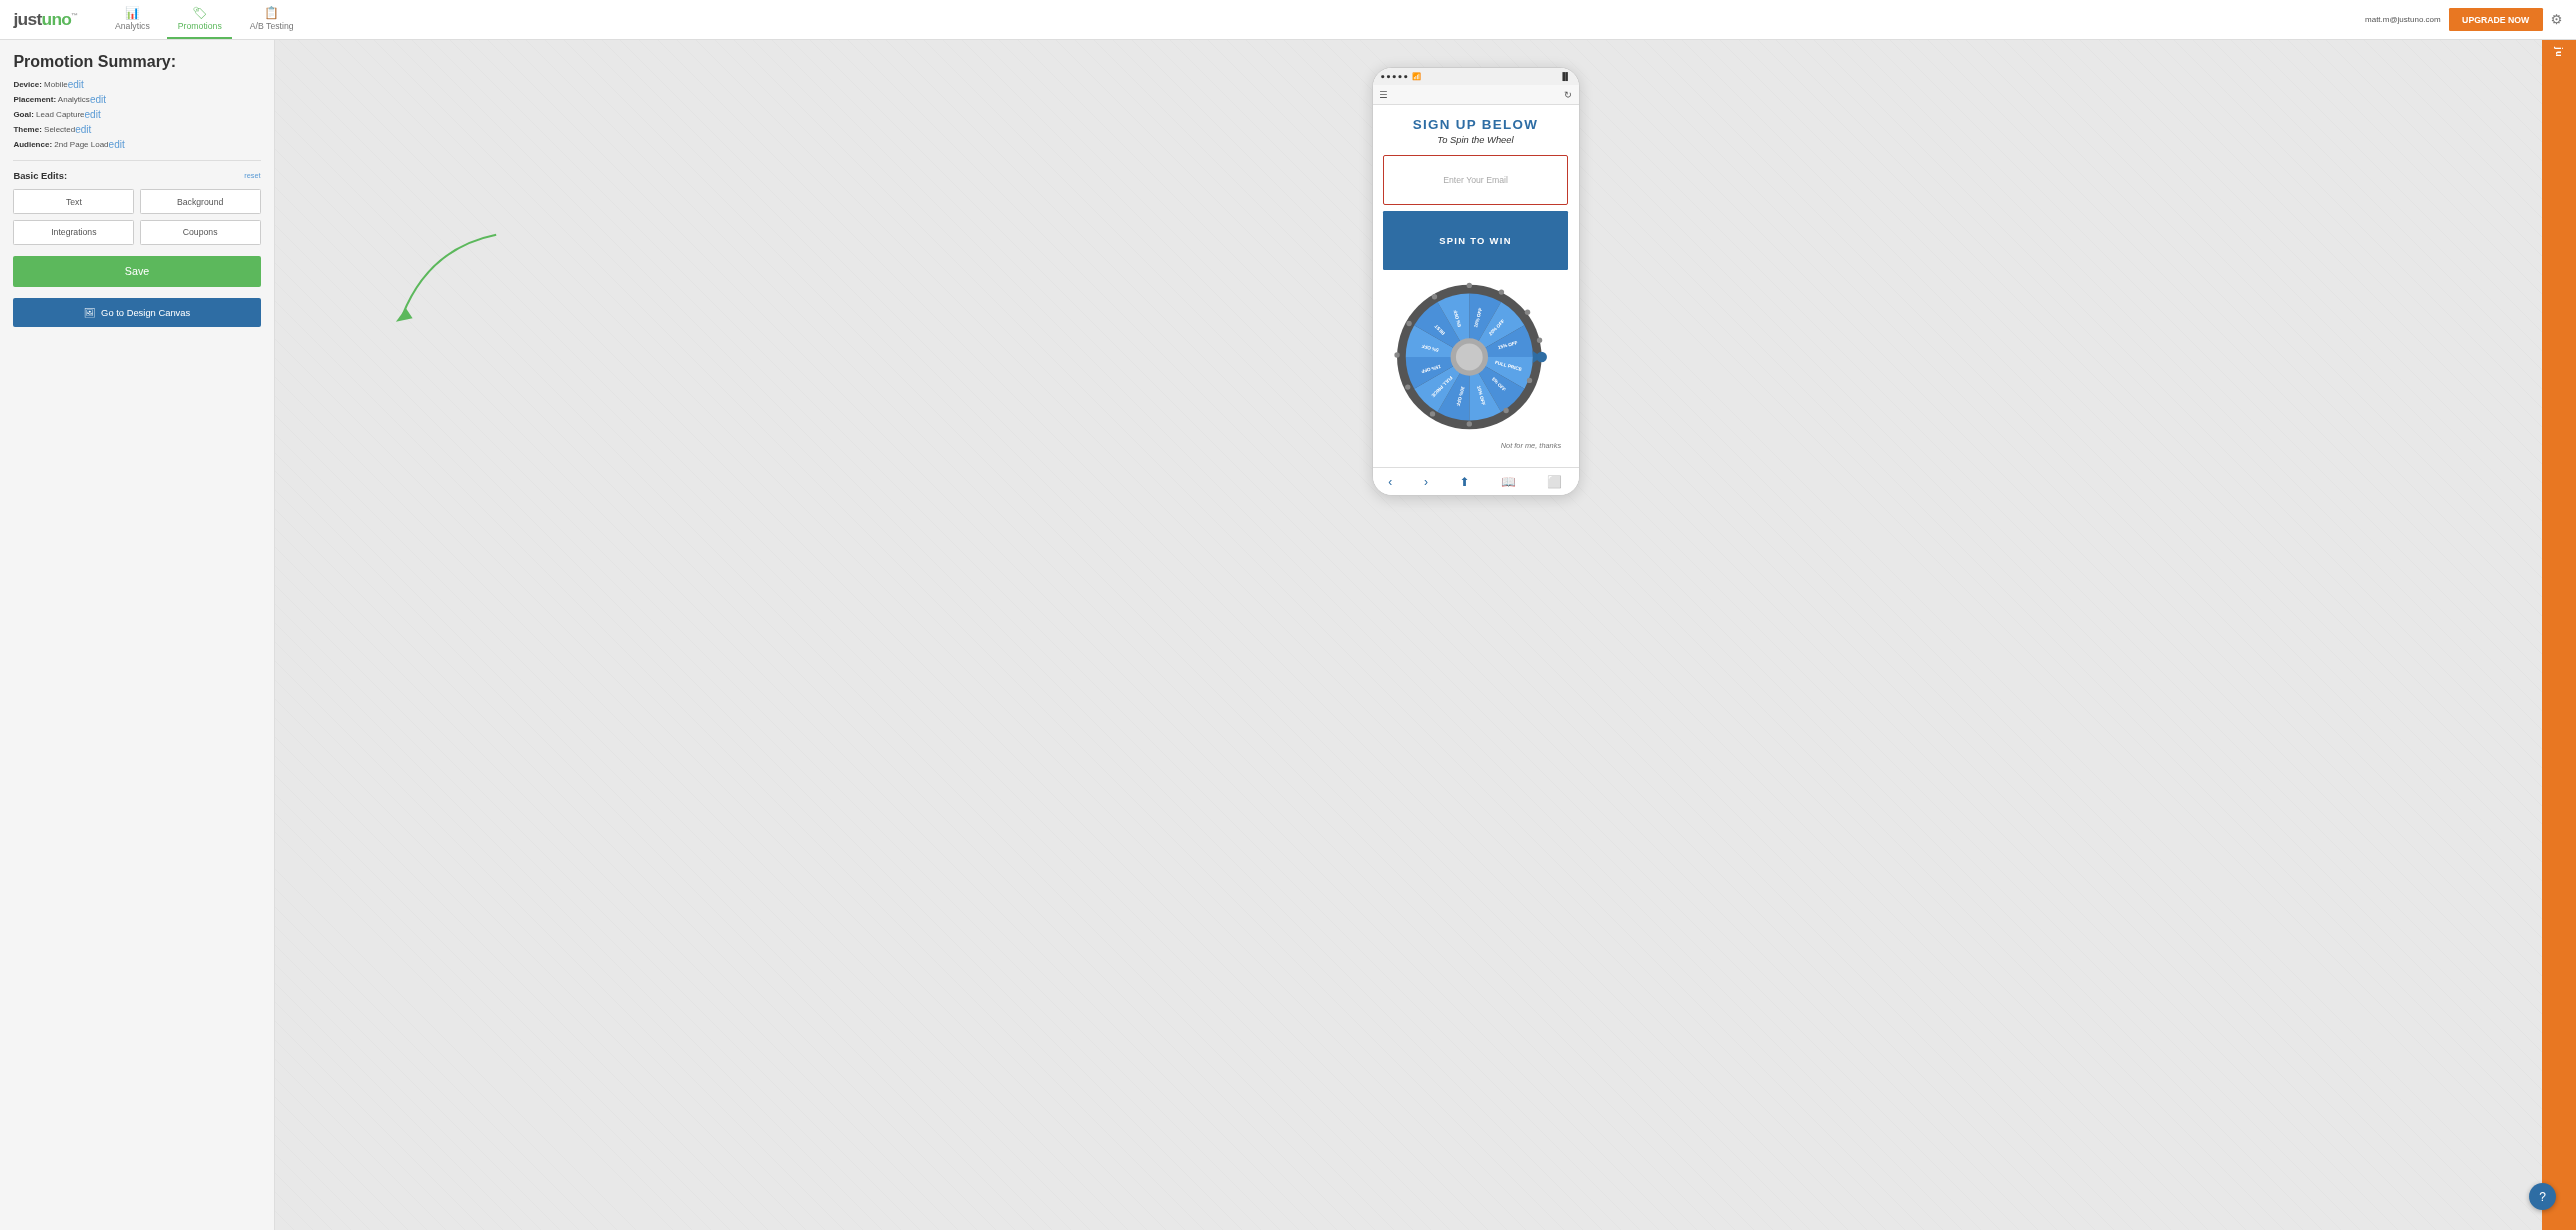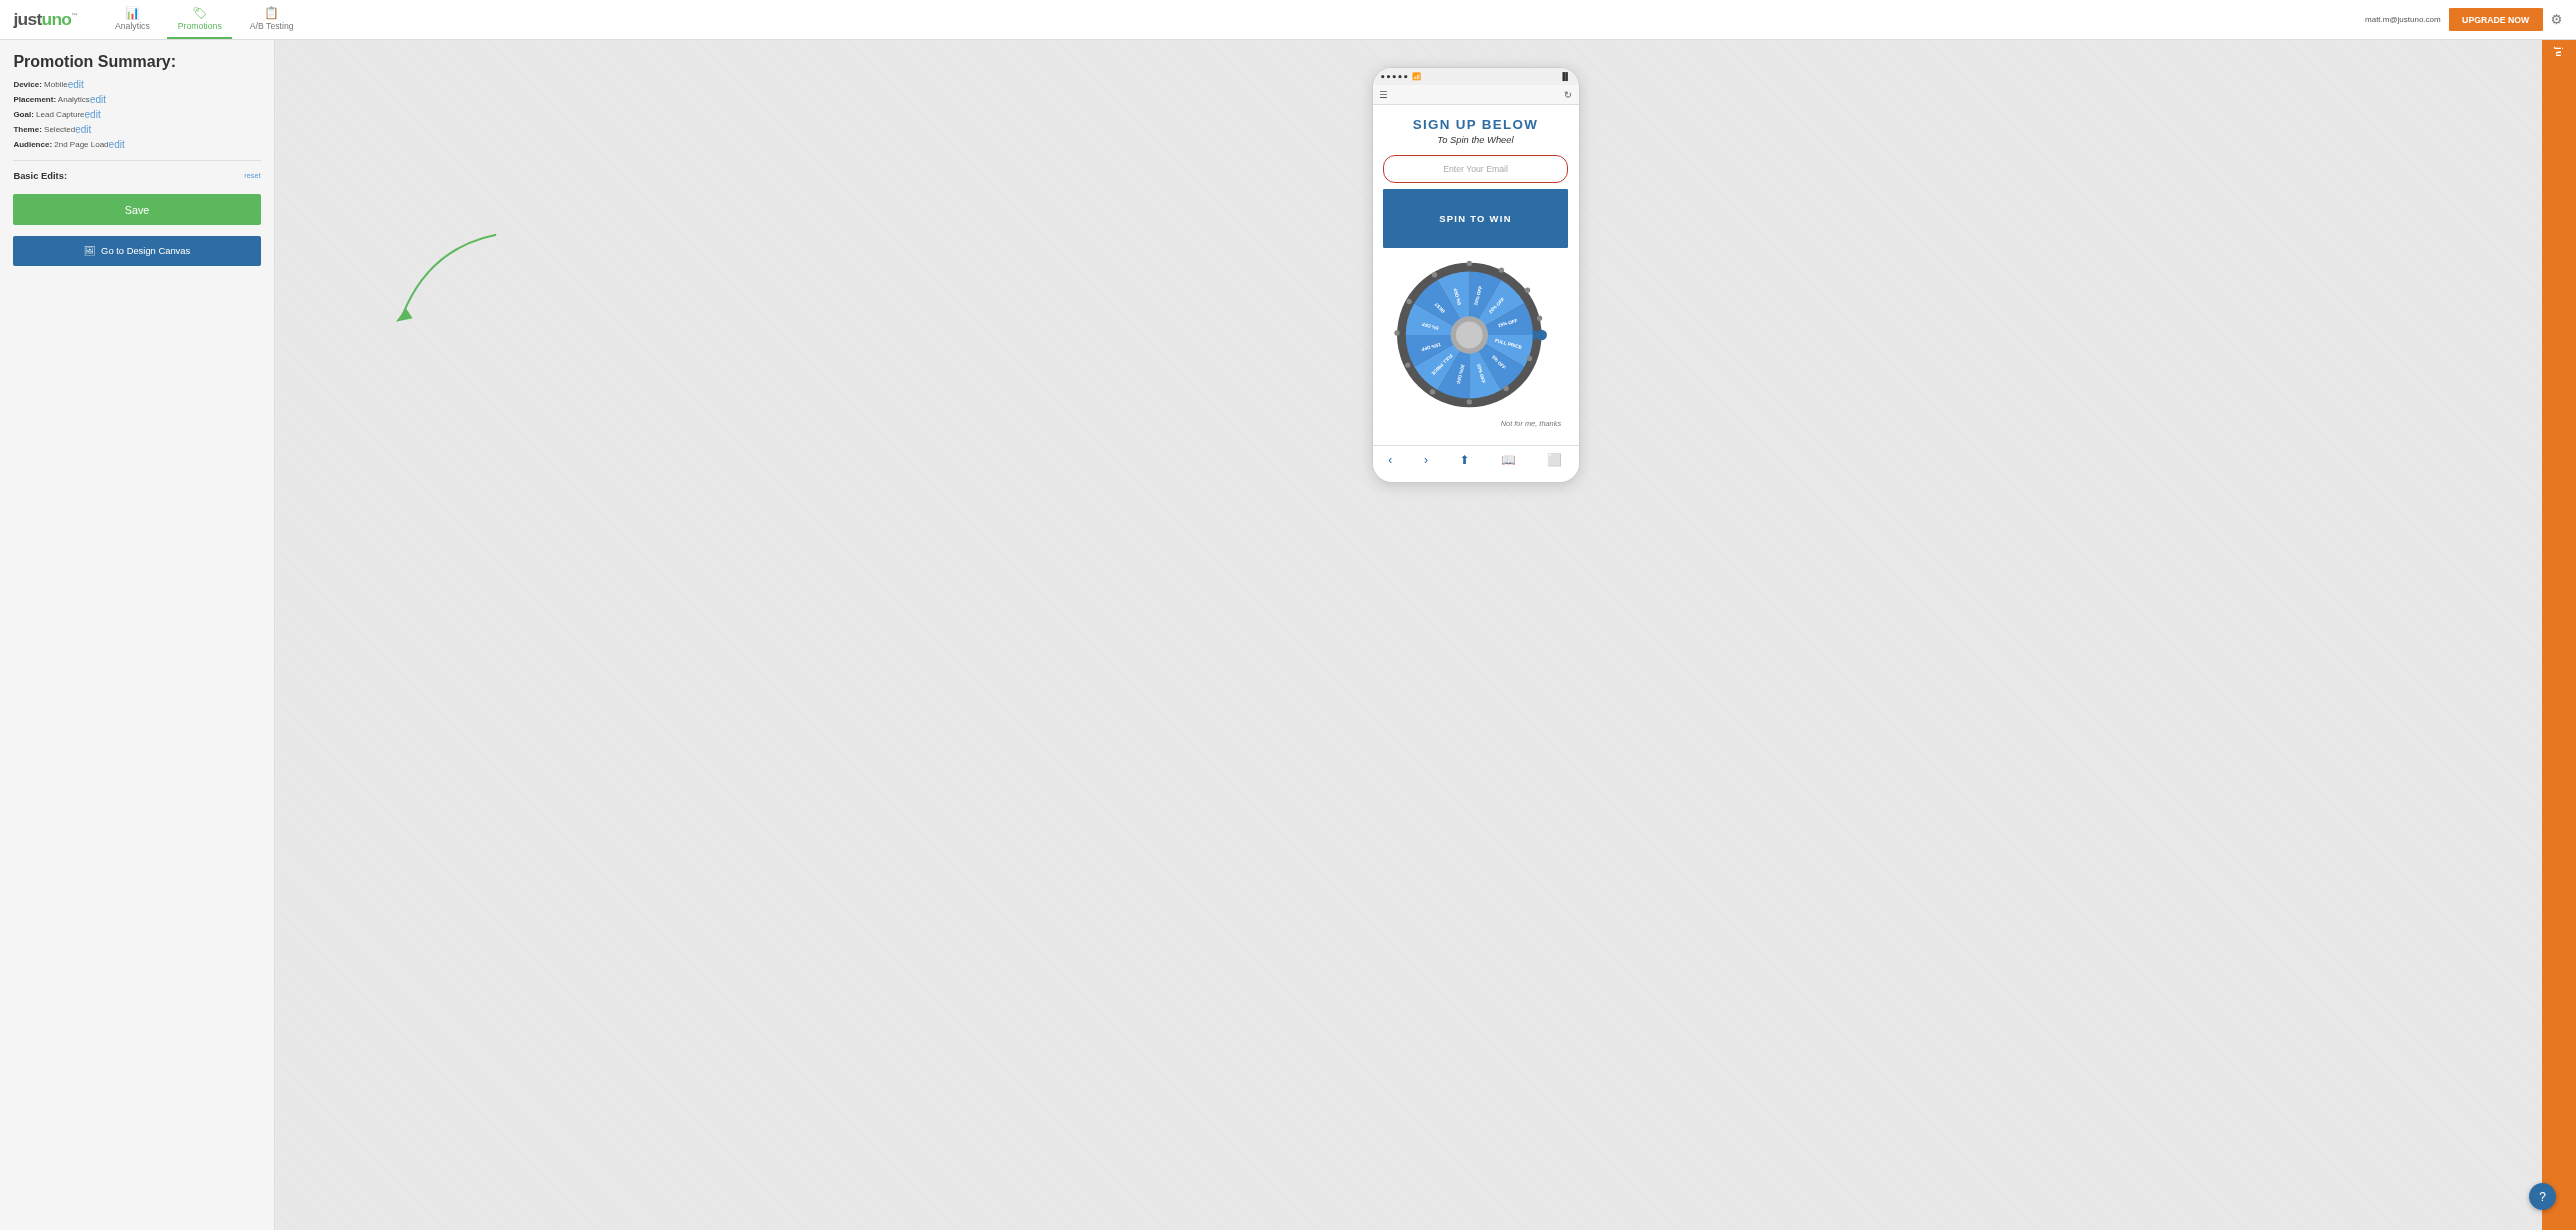--- a/index.html
+++ b/index.html
@@ -239,27 +239,27 @@
       margin-bottom: 2.7px;
     }
     .popup-subtitle {
       color: #333;
       font-size: 9.4px;
       font-style: italic;
       margin-bottom: 9.4px;
     }
     .email-input-box {
       border: 1.3px solid #c0392b;
-      padding: 8px;
+      padding: 19px;
       width: 100%;
       text-align: center;
       color: #aaa;
       font-size: 8.7px;
       margin-bottom: 6.7px;
-      border-radius: 12px;
+      border-radius: 2px;
     }
     .spin-btn {
       background: #2e6da4;
       color: #fff;
       border: none;
       padding: 24px;
       width: 100%;
       font-size: 9.4px;
       font-weight: bold;
       letter-spacing: 1.3px;
@@ -402,20 +402,26 @@
       <a class="edit-link">edit</a>
     </div>
 
     <div class="divider"></div>
 
     <div class="basic-edits-header">
       <span class="basic-edits-title">Basic Edits:</span>
       <a class="reset-link">reset</a>
     </div>
 
+    <div class="btn-grid">
+      <button class="outline-btn">Text</button>
+      <button class="outline-btn">Background</button>
+      <button class="outline-btn">Integrations</button>
+      <button class="outline-btn">Coupons</button>
+    </div>
 
     <button class="save-btn">Save</button>
 
 
     <button class="go-to-canvas-btn">
       <span>🖼</span>
       <span>Go to Design Canvas</span>
     </button>
   </aside>
 

